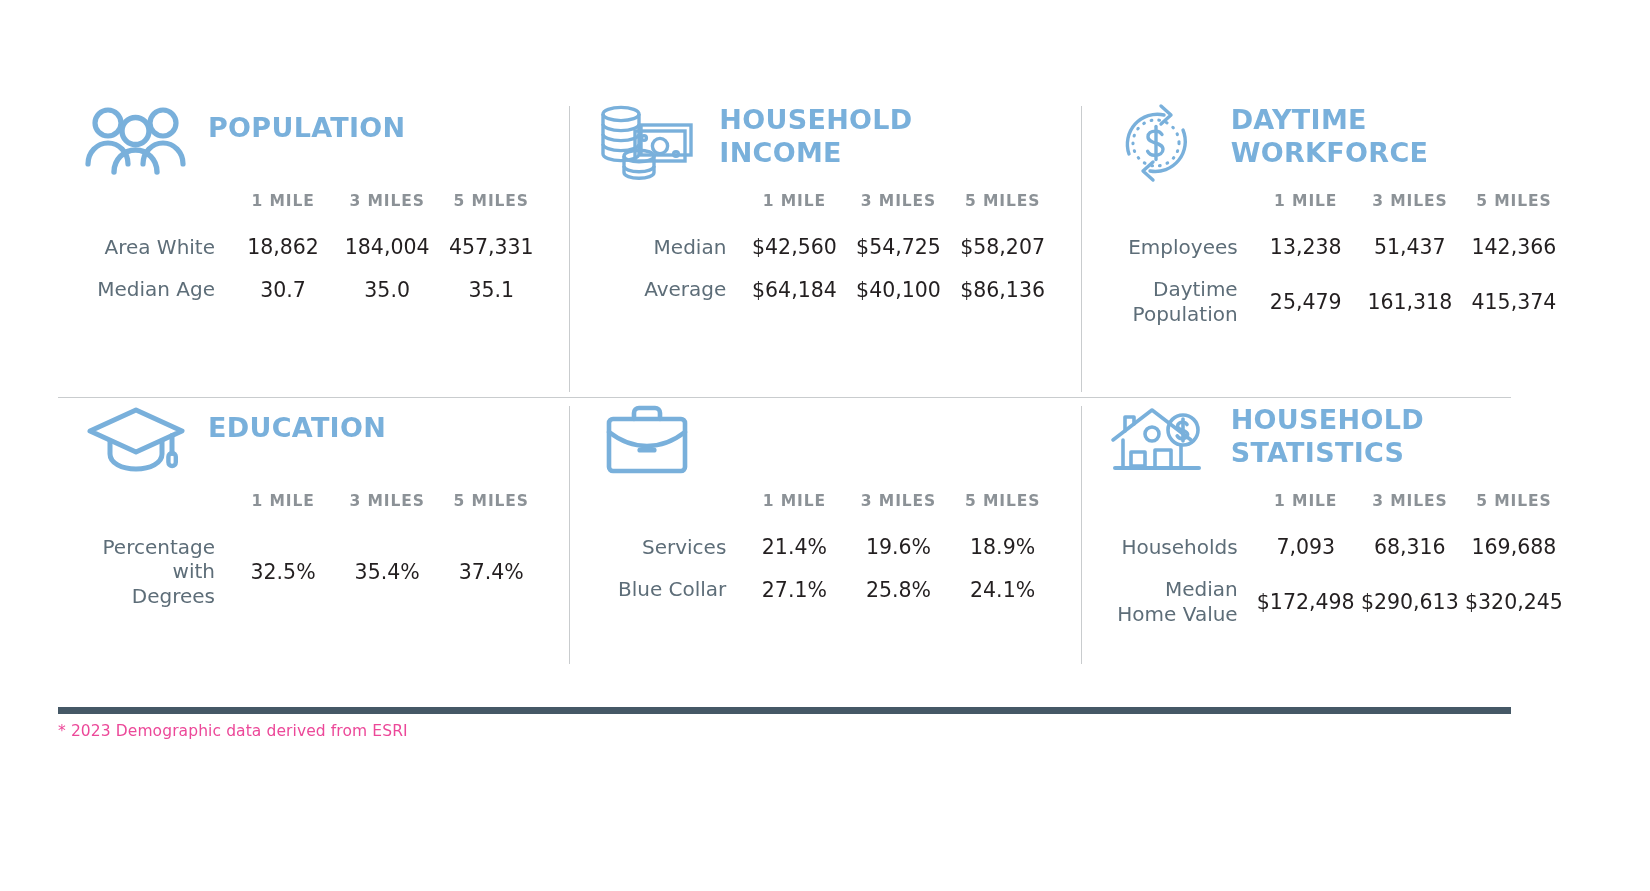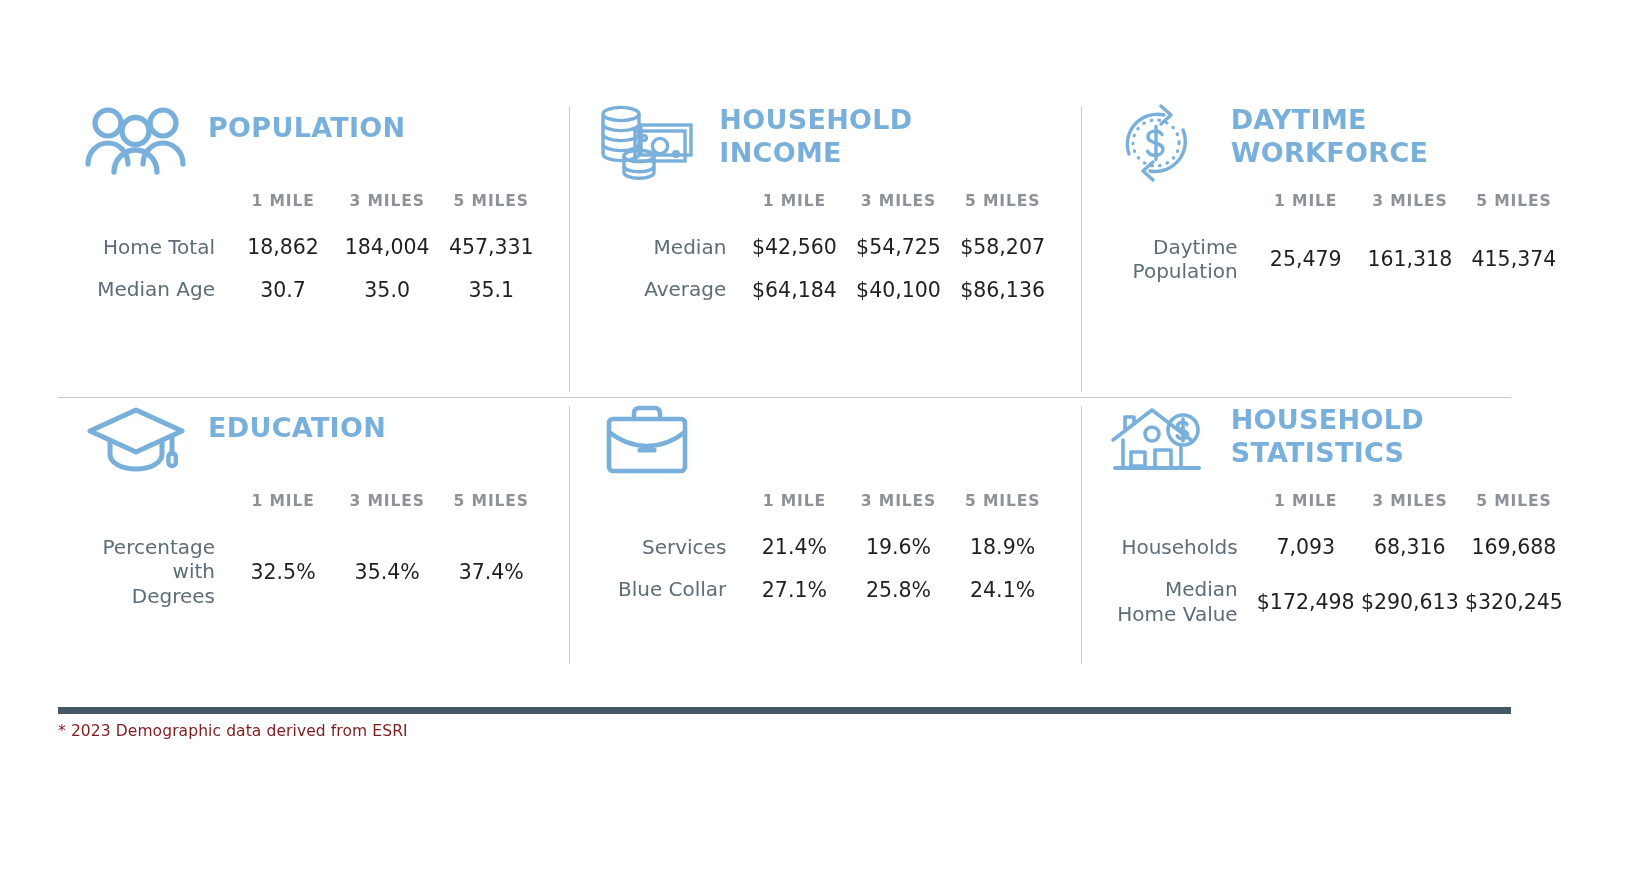--- a/index.html
+++ b/index.html
@@ -137,21 +137,21 @@
     top: 707px;
     width: 1453px;
     height: 7px;
     background: #455866;
   }
   .footnote {
     position: absolute;
     left: 58px;
     top: 722px;
     font-size: 15.5px;
-    color: #7f1d1d;
+    color: #ec4899;
     font-family: "DejaVu Sans", sans-serif;
     letter-spacing: 0.1px;
   }
 
   svg { display: block; }
 </style>
 </head>
 <body>
 
 <div class="sheet">
@@ -186,21 +186,21 @@
         <thead>
           <tr>
             <th class="lbl-h"></th>
             <th>1 MILE</th>
             <th>3 MILES</th>
             <th>5 MILES</th>
           </tr>
         </thead>
         <tbody>
           <tr>
-            <td class="rlabel">Home Total</td>
+            <td class="rlabel">Area White</td>
             <td class="rval">18,862</td>
             <td class="rval">184,004</td>
             <td class="rval">457,331</td>
           </tr>
           <tr>
             <td class="rlabel">Median Age</td>
             <td class="rval">30.7</td>
             <td class="rval">35.0</td>
             <td class="rval">35.1</td>
           </tr>
@@ -293,20 +293,26 @@
           </colgroup>
         <thead>
           <tr>
             <th class="lbl-h"></th>
             <th>1 MILE</th>
             <th>3 MILES</th>
             <th>5 MILES</th>
           </tr>
         </thead>
         <tbody>
+          <tr>
+            <td class="rlabel">Employees</td>
+            <td class="rval">13,238</td>
+            <td class="rval">51,437</td>
+            <td class="rval">142,366</td>
+          </tr>
           <tr class="tall">
             <td class="rlabel">Daytime
 Population</td>
             <td class="rval">25,479</td>
             <td class="rval">161,318</td>
             <td class="rval">415,374</td>
           </tr>
         </tbody>
       </table>
     </div>

